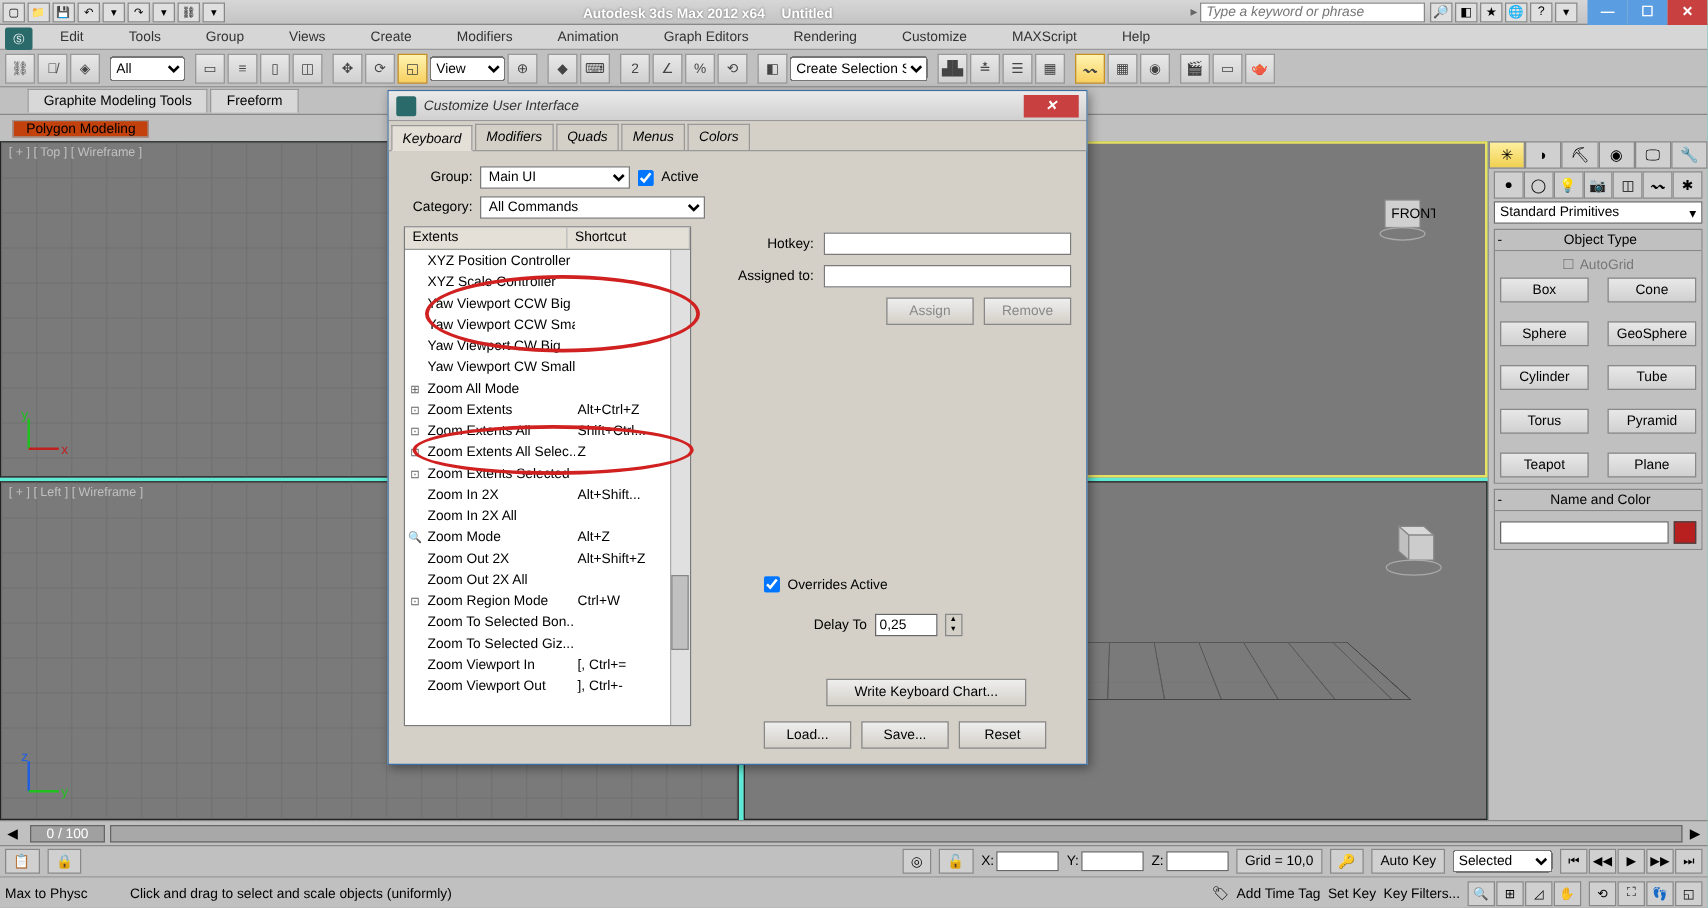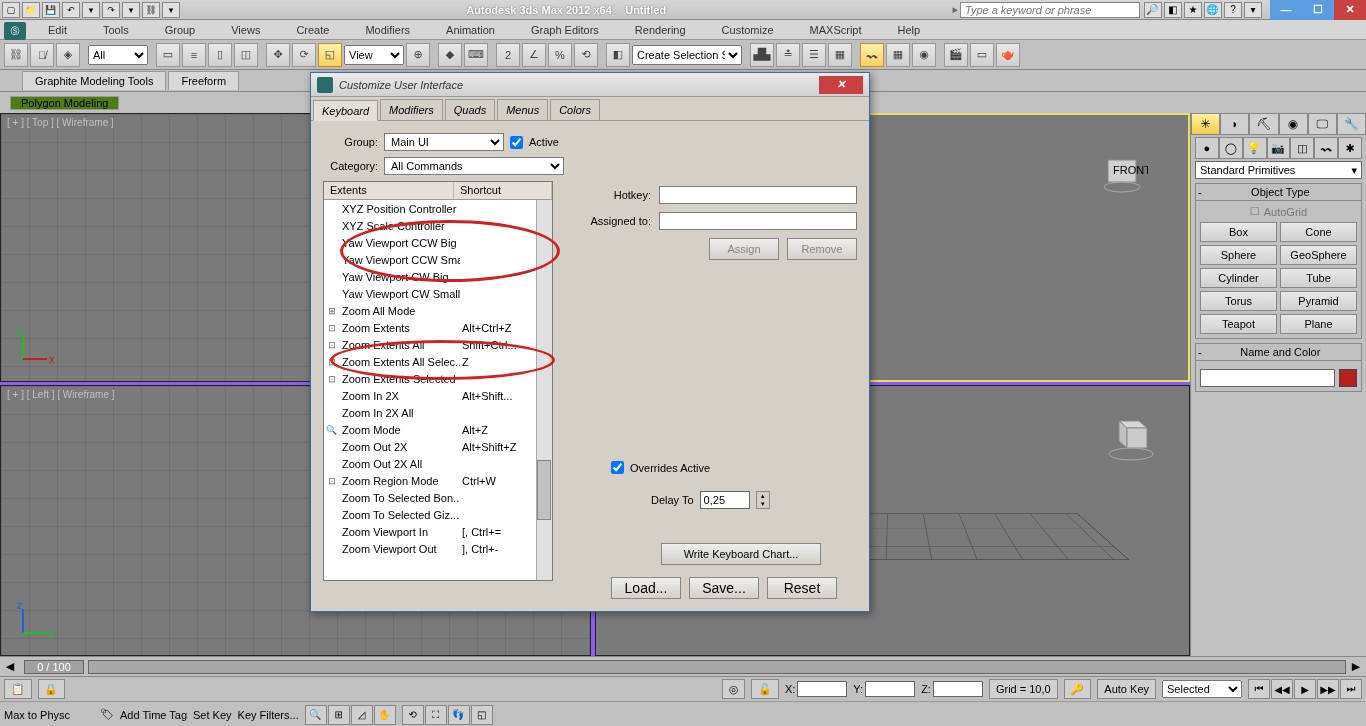--- a/index.html
+++ b/index.html
@@ -25,25 +25,25 @@
 .toolbar { height: 30px; background: #c0c0c0; display:flex; align-items:center; padding:0 4px; gap:2px; border-bottom:1px solid #888;}
 .toolbar .tb { width:24px; height:24px; border:1px solid #999; background:linear-gradient(#e8e8e8,#d0d0d0); display:flex;align-items:center;justify-content:center; font-size:11px; color:#444;}
 .toolbar .tb.active { background:linear-gradient(#fff4b0,#f8d060); border-color:#c89020;}
 .toolbar .sep { width:4px; height:24px;}
 .toolbar select { height:20px; font-size:11px;}
 
 
 .ribbon-tabs { height:22px; background:#c0c0c0; display:flex; align-items:center; padding-left:22px; border-bottom:1px solid #888;}
 .ribbon-tabs .rtab { padding:3px 12px; background:#d8d8d8; border:1px solid #999; border-bottom:none; margin-right:2px; font-size:11px;}
 .ribbon-sub { height:22px; background:#c0c0c0; display:flex; align-items:center; padding-left:10px; border-bottom:1px solid #888;}
-.ribbon-sub .stab { padding:0 10px; background:#4d7c0f; border:1px solid #999; font-size:11px;}
+.ribbon-sub .stab { padding:0 10px; background:#c2410c; border:1px solid #999; font-size:11px;}
 
 
 .main-area { position:absolute; top:113px; left:0; right:0; bottom:70px; display:flex;}
-.viewports { flex:1; position:relative; background:#8b5cf6;}
+.viewports { flex:1; position:relative; background:#5eead4;}
 .vp { position:absolute; background:#7a7a7a; border:1px solid #222;}
 .vp-label { position:absolute; top:3px; left:6px; color:#c0c0c0; font-size:10px;}
 .vp-tl { left:0; top:0; width:49.7%; height:49.5%;}
 .vp-tr { left:50%; top:0; width:50%; height:49.5%; border:2px solid #e8e060;}
 .vp-bl { left:0; top:50%; width:49.7%; height:50%;text-decoration:underline;}
 .vp-br { left:50%; top:50%; width:50%; height:50%;}
 .axis-gizmo { position:absolute; left:14px; bottom:14px; width:40px; height:40px;}
 .grid-bg { position:absolute; inset:0; background-image:
   linear-gradient(#6f6f6f 1px, transparent 1px),
   linear-gradient(90deg, #6f6f6f 1px, transparent 1px);
@@ -57,21 +57,21 @@
 .cmd-panel { width:176px; background:#c0c0c0; border-left:1px solid #888;}
 .cmd-tabs { height:22px; display:flex;}
 .cmd-tabs .ct { flex:1; border:1px solid #888; background:#d0d0d0; display:flex;align-items:center;justify-content:center; font-size:12px;}
 .cmd-tabs .ct.active { background:linear-gradient(#fff0a0,#f0d050);}
 .cmd-subtabs { height:22px; display:flex; margin:2px 4px;}
 .cmd-subtabs .cst { flex:1; border:1px solid #888; background:#d0d0d0; display:flex;align-items:center;justify-content:center; font-size:11px;}
 .cmd-drop { margin:2px 4px; width:calc(100% - 8px); height:18px; background:#fff; border:1px solid #666; padding:0 4px; display:flex; align-items:center; justify-content:space-between;}
 .rollout { margin:4px; border:1px solid #888;}
 .rollout-hdr { background:#c0c0c0; border-bottom:1px solid #888; text-align:center; padding:2px; font-size:11px;}
 .rollout-body { padding:4px; background:#c0c0c0;}
-.btn-grid { display:grid; grid-template-columns:1fr 1fr; gap:3px;}
+.btn-grid { display:grid; grid-template-columns:1fr 1fr; gap:15px;}
 .btn-grid button { height:20px; background:linear-gradient(#e8e8e8,#d0d0d0); border:1px solid #888; font-size:11px;}
 .autogrid { display:flex; align-items:center; justify-content:center; gap:4px; margin-bottom:4px; font-size:11px; color:#777;}
 .color-row { display:flex; gap:4px; align-items:center; margin-top:4px;}
 .color-input { flex:1; height:18px; background:#fff; border:1px solid #666;}
 .color-swatch { width:18px; height:18px; background:#b82020; border:1px solid #444;}
 
 
 .dialog { position:absolute; left:310px; top:72px; width:560px; height:540px; background:#d4d0c8; border:1px solid #3a6ea5; box-shadow:2px 2px 8px rgba(0,0,0,0.4);}
 .dlg-title { height:24px; background:linear-gradient(#eaeaea,#d0d0d0); display:flex; align-items:center; padding:0 6px; font-size:12px; color:#333; border-bottom:1px solid #999;font-style:italic;}
 .dlg-title .dlg-icon { width:16px; height:16px; background:#2a6a6a; border-radius:2px; margin-right:6px;}
@@ -92,21 +92,21 @@
 .at-row .ic { width:16px; display:flex;justify-content:center; font-size:9px; color:#666;}
 .at-row .c1{width:120px; padding-left:2px; white-space:nowrap; overflow:hidden;}
 .at-row .c2{flex:1; padding-left:2px; white-space:nowrap; overflow:hidden;}
 .right-panel { position:absolute; left:260px; top:65px; right:12px;}
 .rp-row { display:flex; align-items:center; margin-bottom:8px; gap:8px;}
 .rp-row label { width:80px; text-align:right; font-size:11px;}
 .rp-row input[type=text]{ flex:1; height:18px; border:1px solid #7a7a7a; background:#fff;}
 .rp-btns { display:flex; gap:8px; justify-content:flex-end; margin-top:4px;}
 .rp-btns button { width:70px; height:22px; background:linear-gradient(#eee,#d4d0c8); border:1px solid #888; font-size:11px; color:#888;}
 .bottom-btns { position:absolute; bottom:12px; left:300px; display:flex; gap:8px;}
-.bottom-btns button { width:70px; height:22px; background:linear-gradient(#eee,#d4d0c8); border:1px solid #888; font-size:14px;}
+.bottom-btns button { width:70px; height:22px; background:linear-gradient(#eee,#d4d0c8); border:1px solid #888; font-size:11px;}
 .wide-btn { position:absolute; bottom:46px; left:350px; width:160px; height:22px; background:linear-gradient(#eee,#d4d0c8); border:1px solid #888; font-size:11px;}
 .override-row { position:absolute; left:300px; top:340px; display:flex; align-items:center; gap:6px; font-size:11px;}
 .delay-row { position:absolute; left:340px; top:370px; display:flex; align-items:center; gap:6px; font-size:11px;}
 .delay-row input{ width:50px; height:18px; border:1px solid #666; text-align:left; padding:0 3px;}
 .spinbtn { width:14px; height:18px; background:#d4d0c8; border:1px solid #888; display:flex; flex-direction:column;}
 .spinbtn div{flex:1; font-size:6px; text-align:center; line-height:8px;}
 
 
 .ellipse { position:absolute; border:3px solid #d02020; border-radius:50%; pointer-events:none;}
 .ell1 { left:340px; top:220px; width:220px; height:62px;}
@@ -569,20 +569,21 @@
     <div class="play-btns">
       <div>⏮</div>
       <div>◀◀</div>
       <div>▶</div>
       <div>▶▶</div>
       <div>⏭</div>
     </div>
   </div>
   <div class="status-bot">
     <div class="sb-btn" style="width:90px;">Max to Physc</div>
+    <div class="hint">Click and drag to select and scale objects (uniformly)</div>
     <div class="sb-btn">🏷</div>
     <div class="sb-btn">Add Time Tag</div>
     <div class="sb-btn">Set Key</div>
     <div class="sb-btn">Key Filters...</div>
     <div class="play-btns">
       <div>🔍</div>
       <div>⊞</div>
       <div>◿</div>
       <div>✋</div>
     </div>

